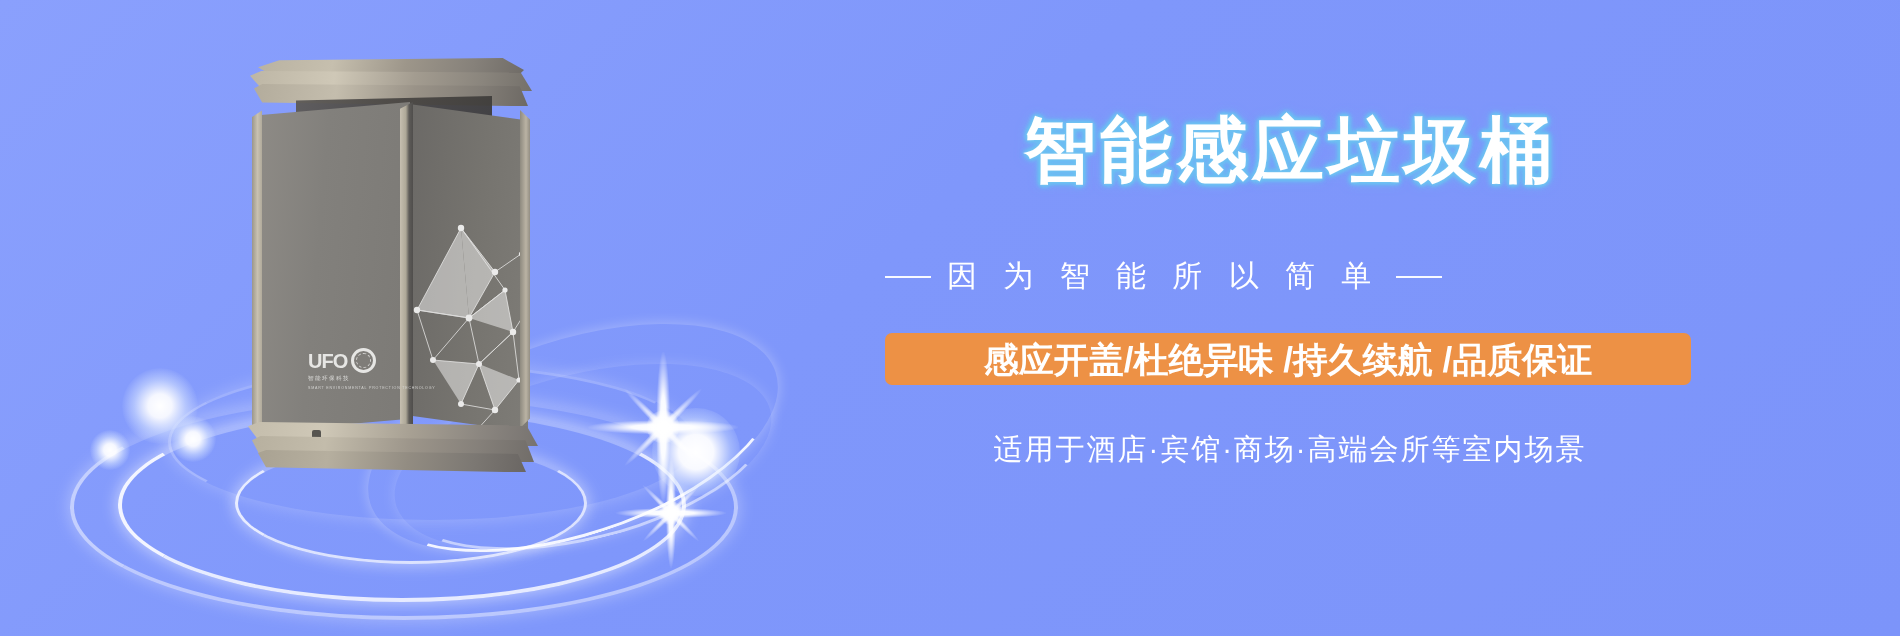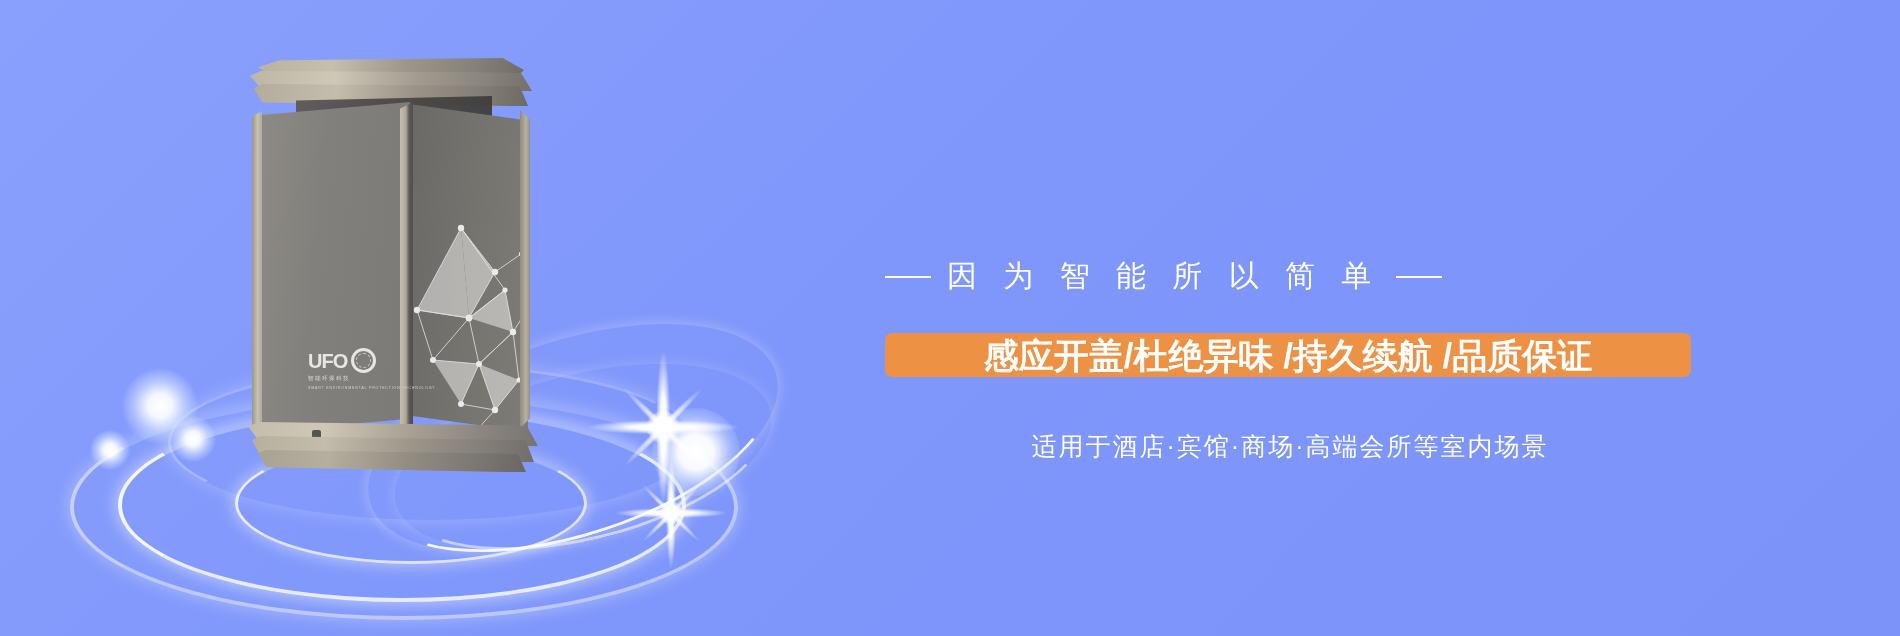--- a/index.html
+++ b/index.html
@@ -245,42 +245,42 @@
   .sub-text {
     font-size: 30px;
     letter-spacing: 9px;
     font-weight: 400;
     white-space: nowrap;
   }
 
   .feature-bar {
     position: absolute;
     left: 885px; top: 333px;
-    width: 806px; height: 44px;
+    width: 806px; height: 52px;
     background: #ed9145;
     border-radius: 7px;
     display: flex;
     align-items: center;
     justify-content: center;
   }
   .feature-text {
     font-size: 35px;
     font-weight: 700;
     color: #ffffff;
     letter-spacing: 0px;
     white-space: nowrap;
     line-height: 1;
   }
 
   .tagline {
     position: absolute;
     left: 885px; top: 430px;
     width: 810px;
     text-align: center;
-    font-size: 25px;
+    font-size: 29px;
     color: #ffffff;
     letter-spacing: 2px;
     white-space: nowrap;
   }
 </style>
 </head>
 <body>
 
 <div id="banner">
 
@@ -375,20 +375,21 @@
     </div>
 
     <div class="bin-base1"></div>
     <div class="bin-latch"></div>
     <div class="bin-base2"></div>
     <div class="bin-base3"></div>
   </div>
 
   <div class="copy">
 
+    <div class="headline">智能感应垃圾桶</div>
 
     <div class="sub-line">
       <span class="dash"></span>
       <span class="sub-text">因 为 智 能  所 以 简 单</span>
       <span class="dash"></span>
     </div>
 
     <div class="feature-bar">
       <span class="feature-text">感应开盖/杜绝异味 /持久续航 /品质保证</span>
     </div>

